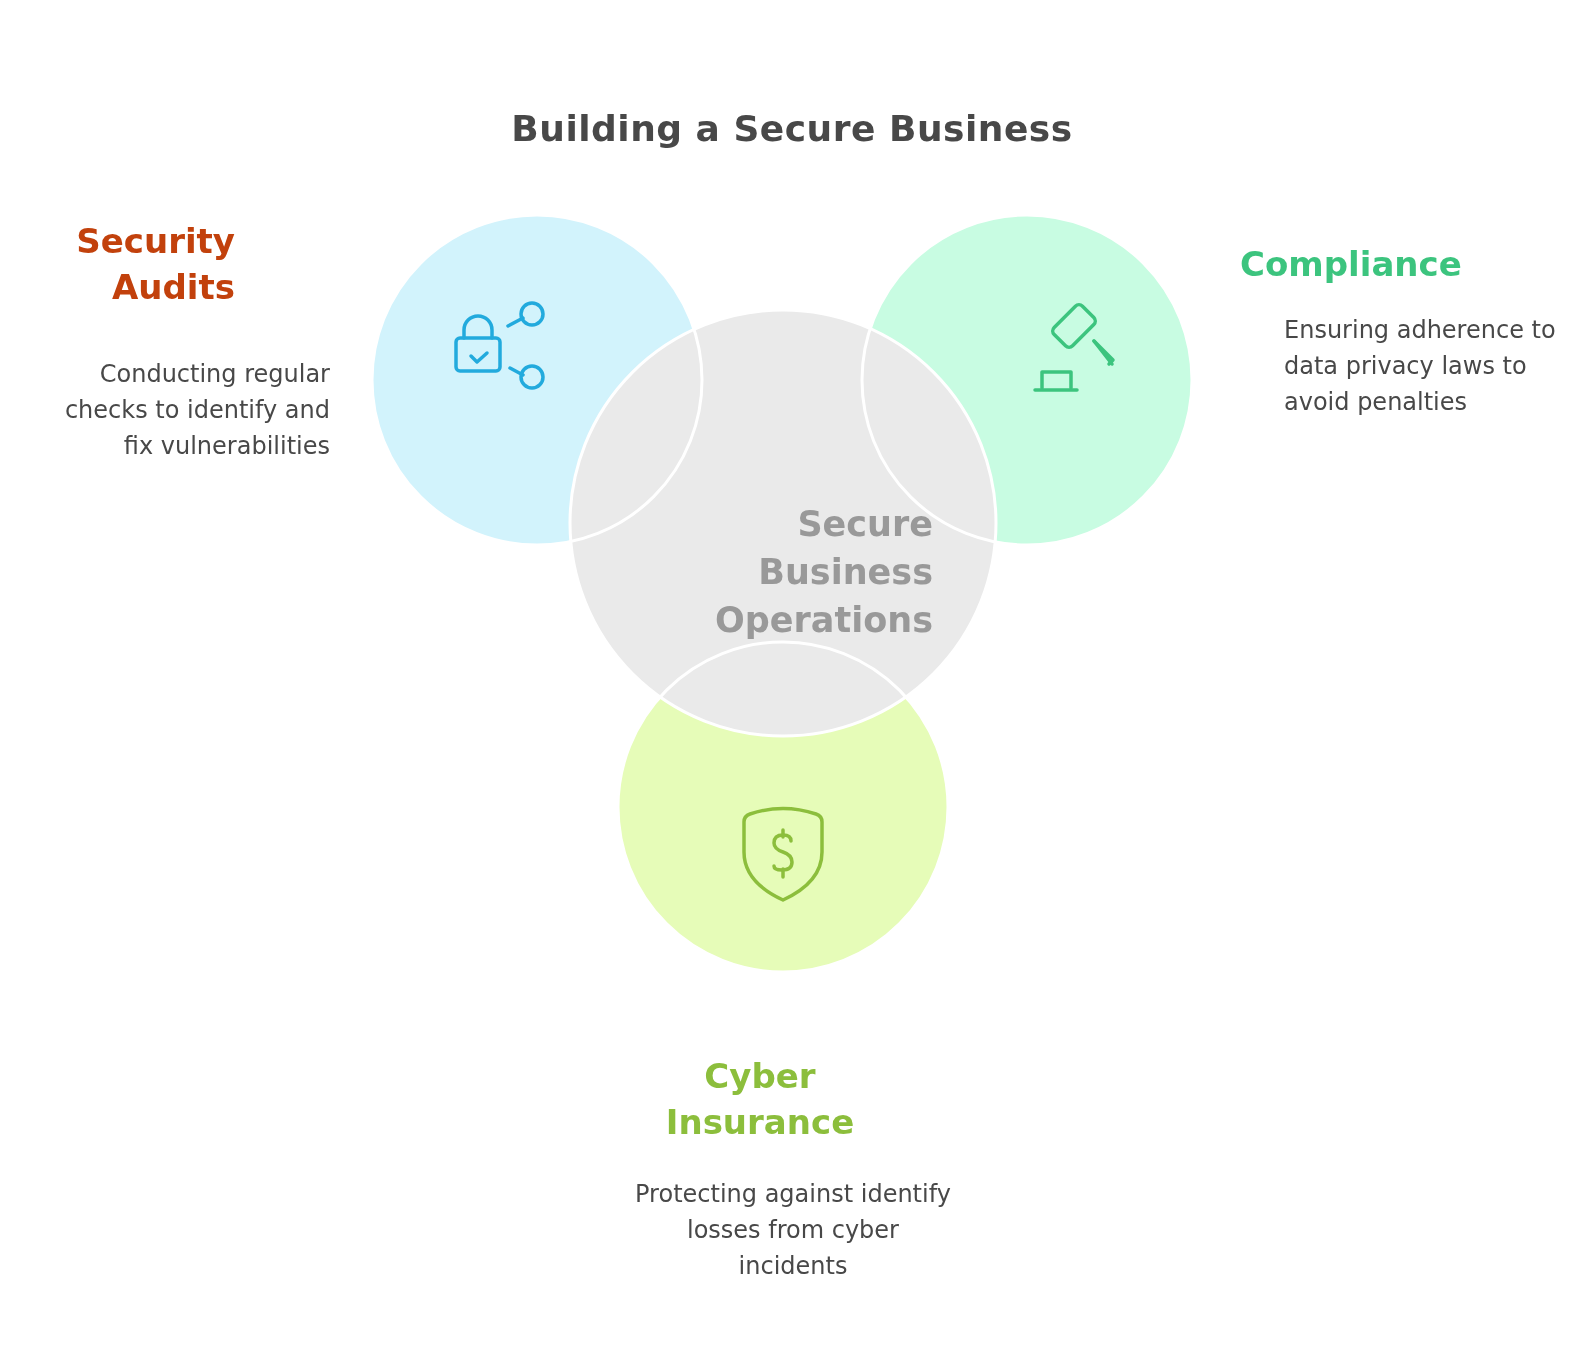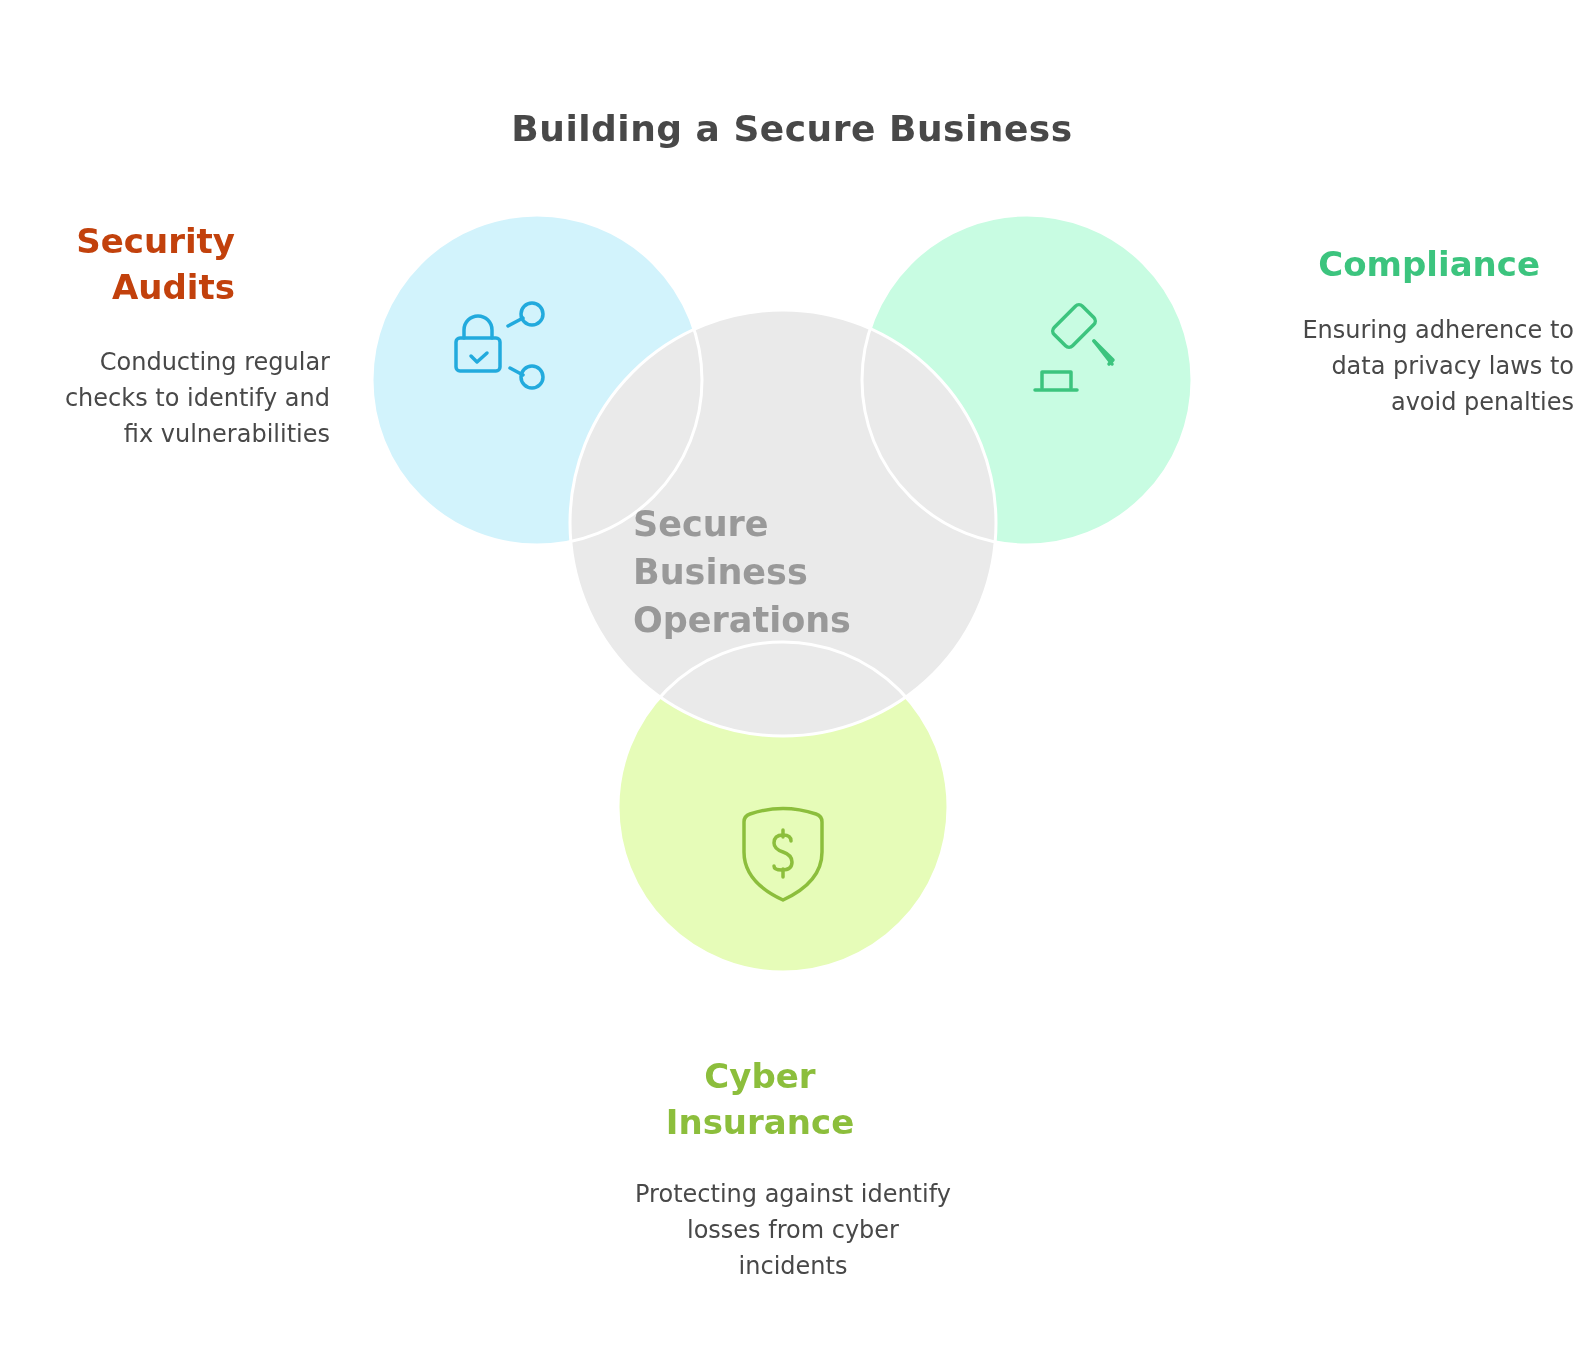--- a/index.html
+++ b/index.html
@@ -6,25 +6,25 @@
     body { width: 1584px; height: 1345px; position: relative; overflow: hidden;
            font-family: "DejaVu Sans", sans-serif; }
     #diagram { position: absolute; left: 0; top: 0; }
     .title { position: absolute; left: 0; width: 1584px; top: 108px; text-align: center;
              font-family: "DejaVu Sans", sans-serif; font-weight: bold; font-size: 36px;
              color: #484848; letter-spacing: 0.5px; }
     .heading { position: absolute; font-family: "DejaVu Sans", sans-serif; font-weight: bold;
                font-size: 34px; line-height: 46px; }
     .desc { position: absolute; font-family: "DejaVu Sans", sans-serif; font-size: 24px;
             line-height: 36px; color: #484848; }
-    .center-label { position: absolute; left: 633px; width: 300px; top: 500px; text-align: left;
+    .center-label { position: absolute; left: 633px; width: 300px; top: 500px; text-align: right;
                     font-family: "DejaVu Sans", sans-serif; font-weight: bold; font-size: 35px;
                     line-height: 48px; color: #999999; }
     .right { text-align: right; }
-    .left { text-align: right; }
+    .left { text-align: left; }
     .centered { text-align: center; margin-top: 28px; }
   </style>
 </head>
 <body>
 
 <svg id="diagram" width="1584" height="1345" viewBox="0 0 1584 1345">
 
   <circle id="c-blue" cx="537" cy="380" r="165" fill="#D2F3FC"></circle>
   <circle id="c-green" cx="1027" cy="380" r="165" fill="#C8FCE2"></circle>
   <circle id="c-lime" cx="783" cy="807" r="165" fill="#E6FCB8"></circle>
@@ -62,19 +62,19 @@
     <path d="M783 830 v7"></path>
     <path d="M783 869 v8"></path>
   </g>
 </svg>
 
 <div class="title">Building a Secure Business</div>
 
 <div class="center-label" style="color: rgb(153, 153, 153);">Secure Business Operations</div>
 
 <div class="heading right" style="left: 40px; width: 195px; top: 218px; color: #c2410c;">Security Audits</div>
-<div class="desc right" style="left: 40px; width: 290px; top: 344px;">Conducting regular checks to identify and fix vulnerabilities</div>
+<div class="desc right" style="left: 40px; width: 290px; top: 356px;">Conducting regular checks to identify and fix vulnerabilities</div>
 
 <div class="heading left" style="left: 1240px; width: 300px; top: 241px; color: rgb(60, 196, 126);">Compliance</div>
 <div class="desc left" style="left: 1240px; width: 290px; top: 312px; margin-left: 44px;">Ensuring adherence to data privacy laws to avoid penalties</div>
 
 <div class="heading centered" style="left: 630px; width: 260px; top: 1025px; color: rgb(140, 190, 60);">Cyber Insurance</div>
 <div class="desc centered" style="left: 633px; width: 320px; top: 1148px;">Protecting against identify losses from cyber incidents</div>
 
 </body></html>

